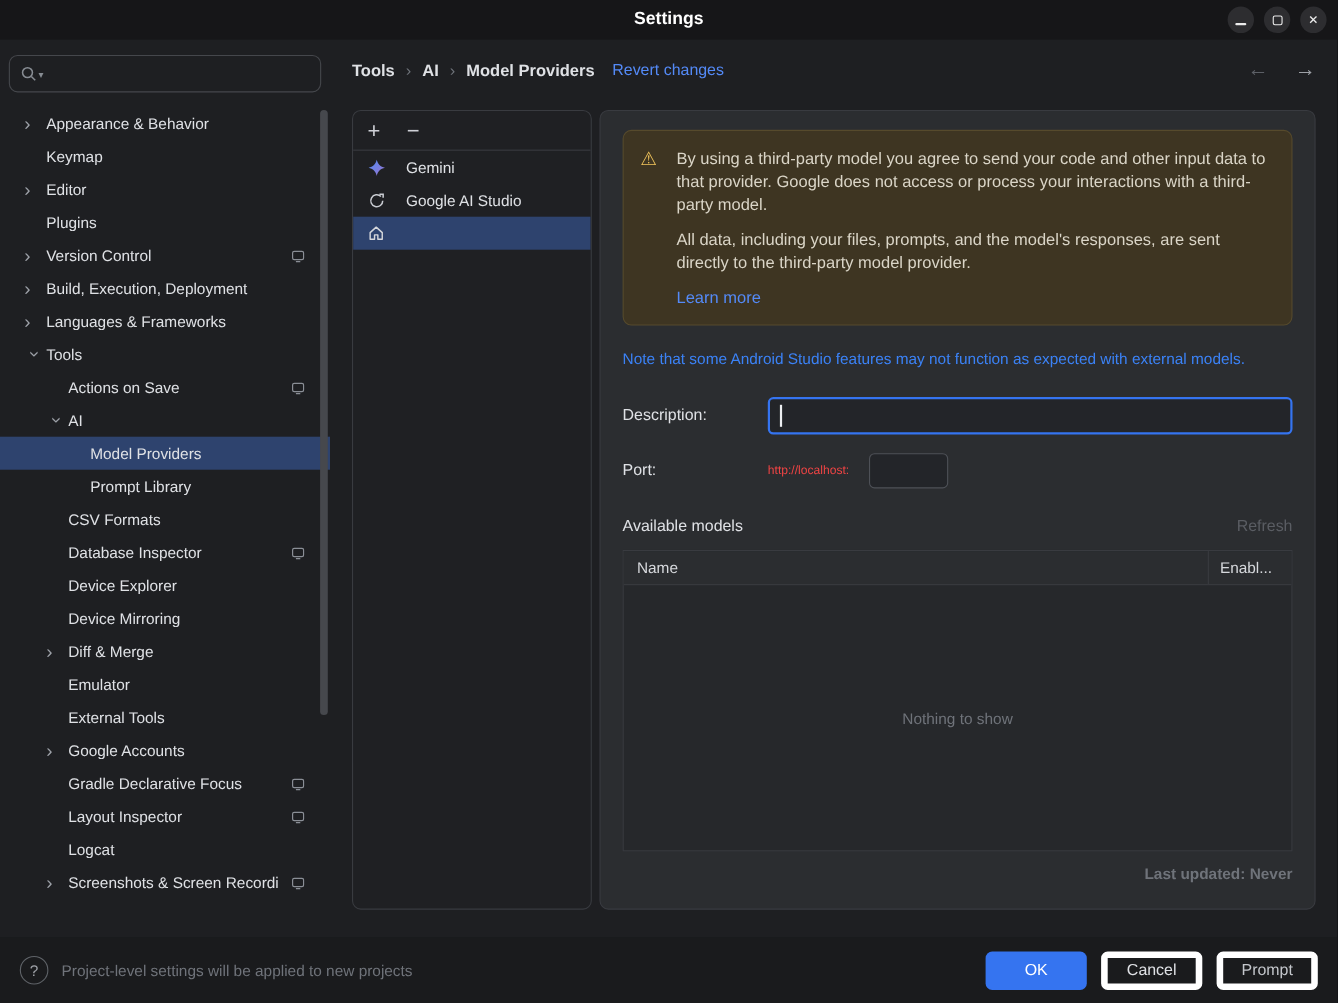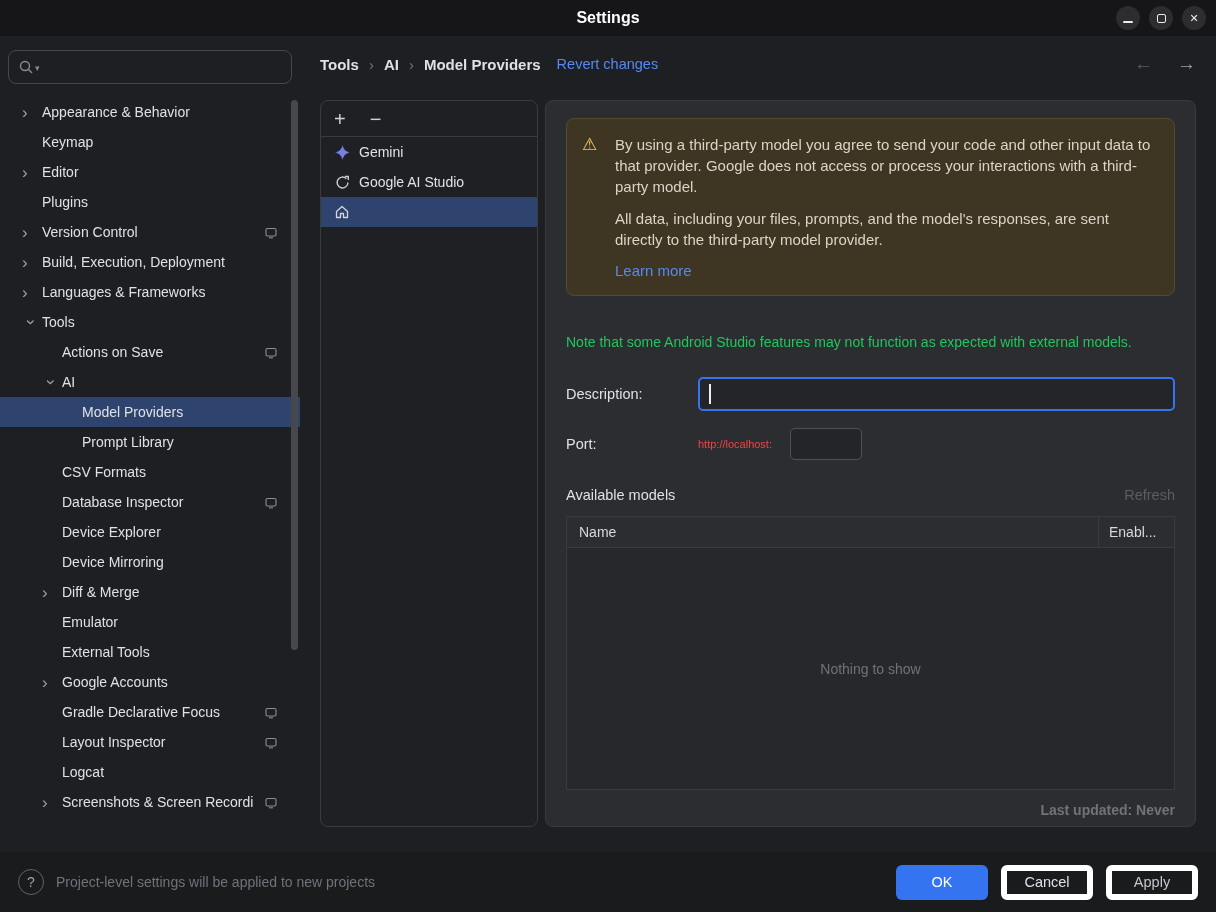--- a/index.html
+++ b/index.html
@@ -37,32 +37,32 @@
   .crumb-sep { color:#6f737a; font-weight:400; }
   .revert-link { margin-left:16px; color:#548af7; font-size:14.5px; font-weight:400; cursor:pointer; }
   .nav-arrows { position:absolute; right:20px; display:flex; gap:24px; font-size:19px; }
   .nav-back { color:#5c5f66; }
   .nav-fwd { color:#9da0a6; }
 
   
   .master-panel { position:absolute; left:320px; top:100px; width:218px; height:727px; background:#1f2023; border:1px solid #393b40; border-radius:8px; overflow:hidden; }
   .master-toolbar { height:36px; border-bottom:1px solid #393b40; display:flex; align-items:center; padding:0 13px; gap:24px; color:#ced0d6; }
   .tool-btn { font-size:20px; font-weight:300; line-height:1; cursor:pointer; }
-  .provider-row { height:30px; display:flex; align-items:center; gap:9px; padding:0 13px; }
+  .provider-row { height:30px; display:flex; align-items:center; gap:19px; padding:0 13px; }
   .provider-row.selected { background:#2e436e; }
   .p-icon { width:16px; height:16px; flex:none; display:flex; align-items:center; justify-content:center; }
 
   
   .detail-panel { position:absolute; left:545px; top:100px; width:651px; height:727px; background:#2b2d30; border:1px solid #393b40; border-radius:8px; padding:17px 20px 0; }
   .warning-banner { display:flex; gap:10px; background:#3e3522; border:1px solid #564a2c; border-radius:8px; padding:15px 20px 16px 15px; color:#dad5c7; }
   .warn-icon { color:#f2c55c; font-size:17px; line-height:1.25; width:23px; flex:none; }
   .warn-text p { font-size:15px; line-height:21px; }
   .warn-text p + p { margin-top:11px; }
   .warn-link { display:inline-block; margin-top:12px; color:#548af7; font-size:15px; cursor:pointer; }
-  .ext-note { margin-top:38px; color:#22c55e; font-size:14px; }
+  .ext-note { margin-top:22px; color:#3b82f6; font-size:14px; }
   .form-row { display:flex; align-items:center; margin-top:27px; }
   .form-row.port-row { margin-top:17px; }
   .form-label { width:132px; flex:none; font-size:14.5px; color:#dfe1e5; }
   .desc-input-wrap { position:relative; flex:1; }
   .desc-input { width:100%; height:34px; background:#232529; border:2px solid #3574f0; border-radius:5px; outline:none; color:#dfe1e5; padding:0 10px; font:inherit; }
   .caret { position:absolute; left:11px; top:7px; width:2px; height:20px; background:#eceef1; }
   .port-prefix { font-size:11px; color:#ef4444; }
   .port-input { margin-left:18px; width:72px; height:32px; background:#232529; border:1px solid #4e5157; border-radius:5px; color:#dfe1e5; padding:0 8px; font:inherit; outline:none; }
   .models-row { margin-top:27px; display:flex; justify-content:space-between; align-items:center; font-size:14.5px; }
   .refresh { color:#5a5d63; }
@@ -358,17 +358,17 @@
   </div>
 
   <div class="footer">
     <div class="help-circle">
         <span>?</span>
       </div>
     <div class="footer-note">Project-level settings will be applied to new projects</div>
     <div class="footer-buttons">
       <div class="btn btn-primary">OK</div>
       <div class="btn btn-secondary">Cancel</div>
-      <div class="btn btn-secondary btn-apply">Apply</div>
+      <div class="btn btn-secondary btn-apply">Prompt</div>
     </div>
   </div>
 
 </div>
 
 </body></html>

